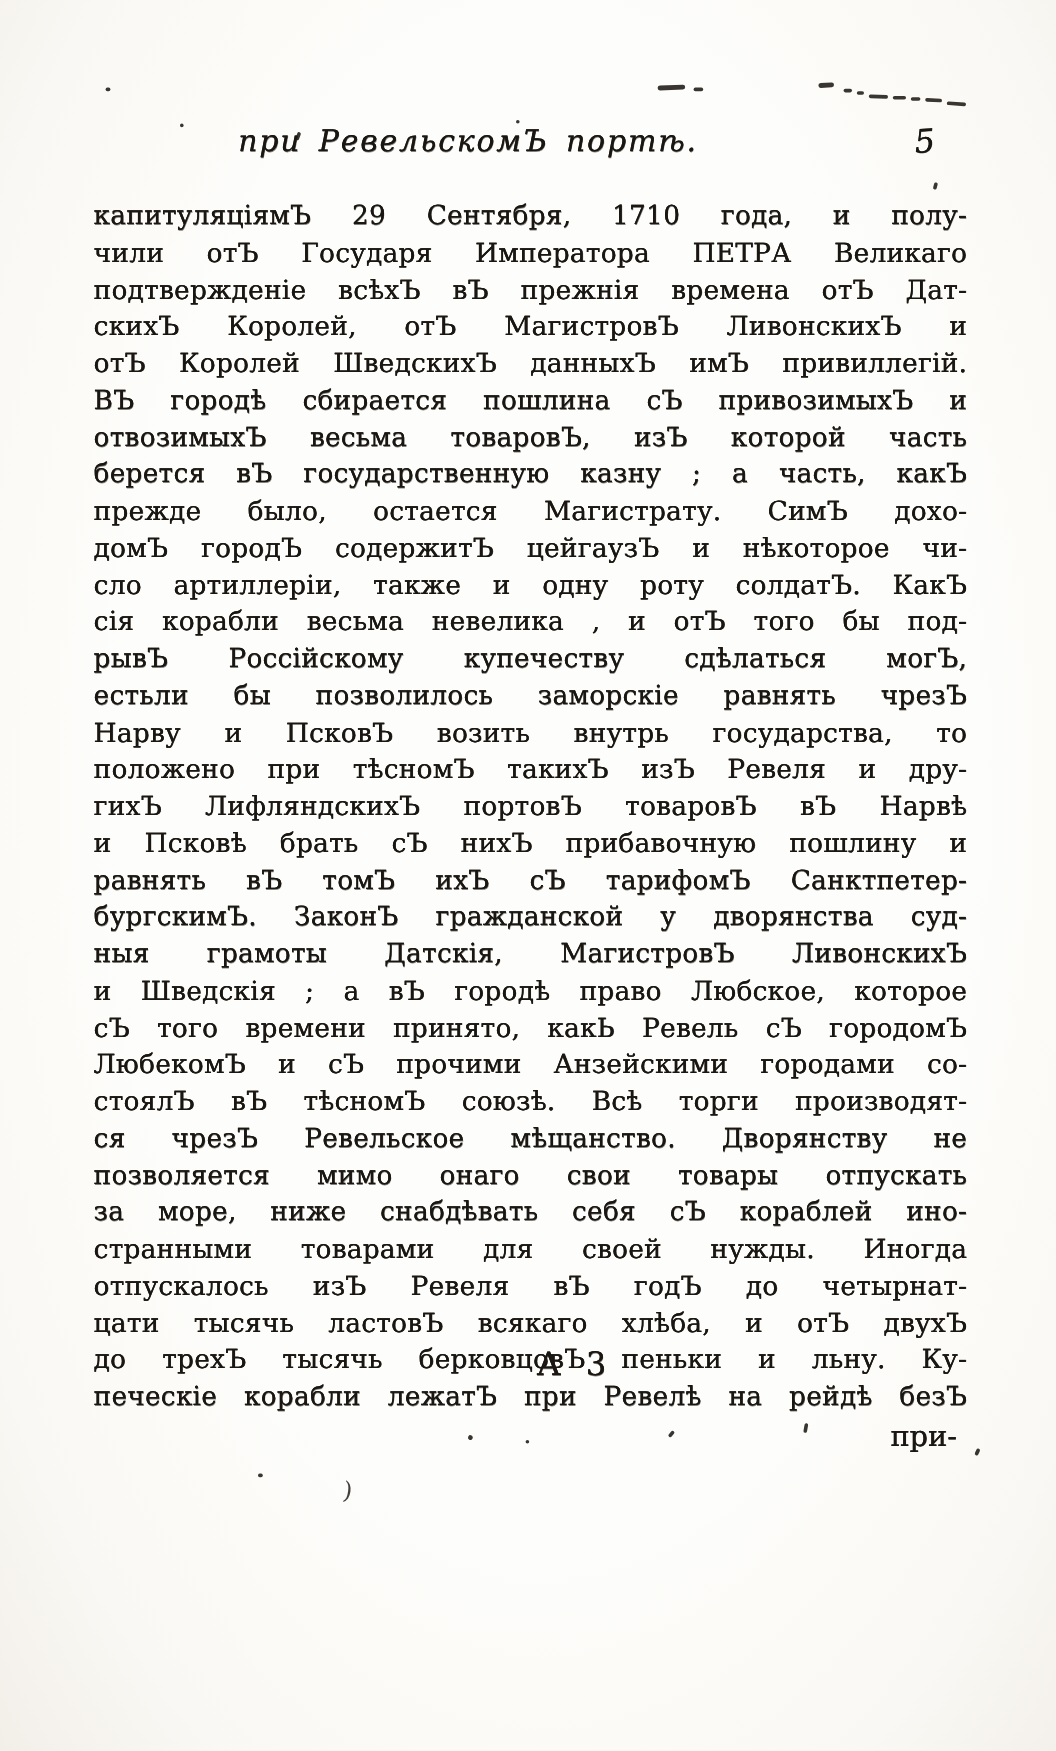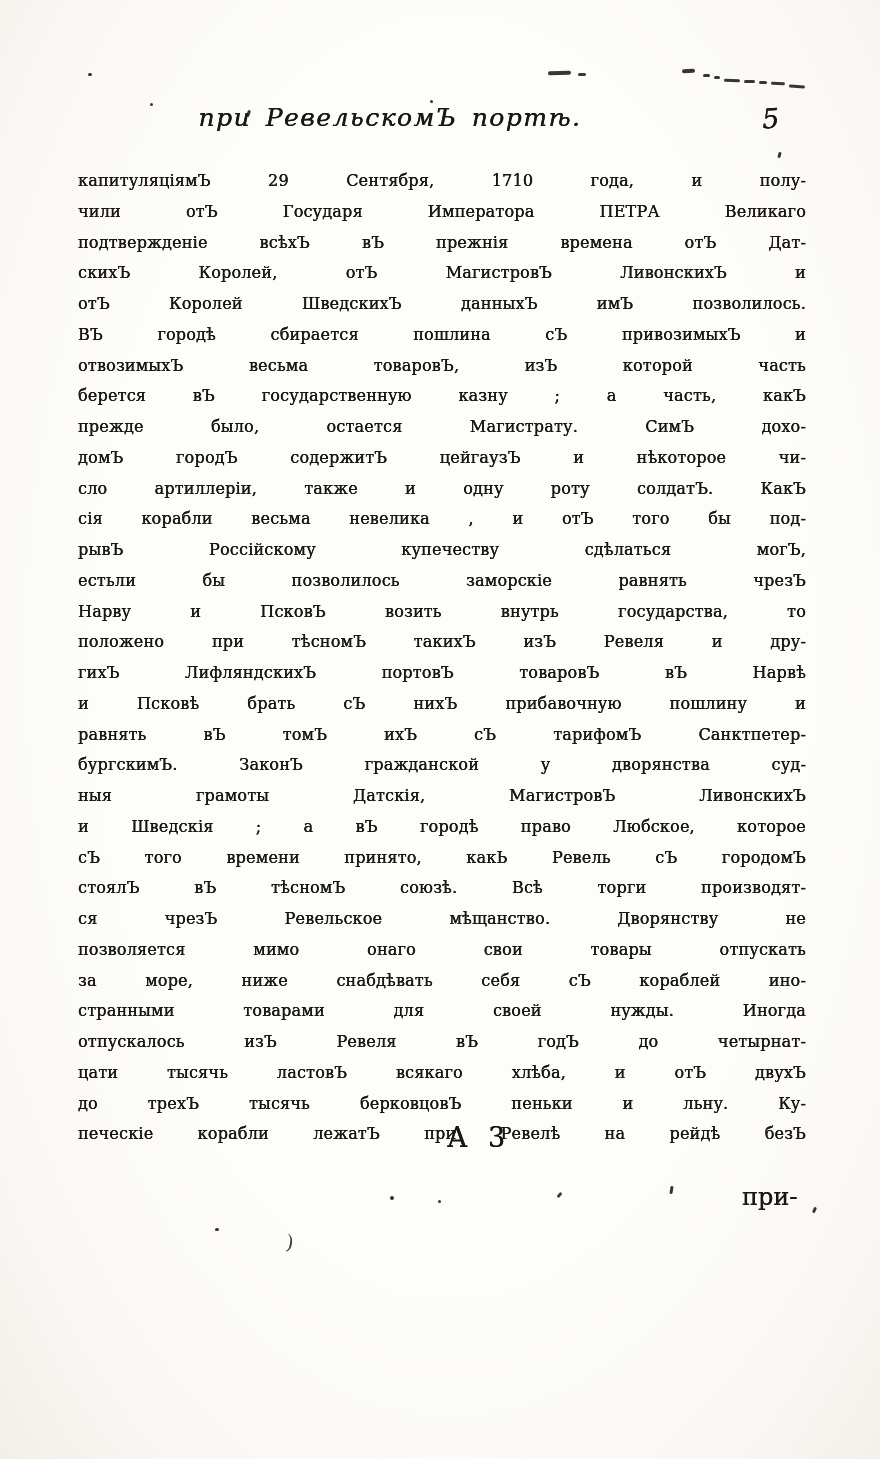--- a/index.html
+++ b/index.html
@@ -41,21 +41,21 @@
     font-style: italic;
     font-size: 27px;
     transform: rotate(-4deg);
   }
   
   .body-text {
     position: absolute;
     top: 166px;
     left: 78px;
     width: 728px;
-    font-size: 16px;
+    font-size: 22px;
     letter-spacing: 0.2px;
   }
   .line {
     height: 30.75px;
     line-height: 30.75px;
     text-align: justify;
     text-align-last: justify;
     text-justify: inter-word;
     white-space: normal;
   }
@@ -110,39 +110,40 @@
   <div class="artifact" style="left:88px;top:73px;width:4px;height:3px;"></div>
 
   <div class="running-head ink">при РевельскомЪ портѣ.</div>
   <div class="page-number ink">5</div>
 
   <div class="body-text ink">
     <div class="line">капитуляціямЪ 29 Сентября, 1710 года, и полу-</div>
     <div class="line">чили отЪ Государя Императора ПЕТРА Великаго</div>
     <div class="line">подтвержденіе всѣхЪ вЪ прежнія времена отЪ Дат-</div>
     <div class="line">скихЪ Королей, отЪ МагистровЪ ЛивонскихЪ и</div>
-    <div class="line">отЪ Королей ШведскихЪ данныхЪ имЪ позволилось.</div>
+    <div class="line">отЪ Королей ШведскихЪ данныхЪ имЪ привиллегій.</div>
     <div class="line">ВЪ городѣ сбирается пошлина сЪ привозимыхЪ и</div>
     <div class="line">отвозимыхЪ весьма товаровЪ, изЪ которой часть</div>
     <div class="line">берется вЪ государственную казну ; а часть, какЪ</div>
     <div class="line">прежде было, остается Магистрату. СимЪ дохо-</div>
     <div class="line">домЪ городЪ содержитЪ цейгаузЪ и нѣкоторое чи-</div>
     <div class="line">сло артиллеріи, также и одну роту солдатЪ. КакЪ</div>
     <div class="line">сія корабли весьма невелика , и отЪ того бы под-</div>
     <div class="line">рывЪ Россійскому купечеству сдѣлаться могЪ,</div>
     <div class="line">естьли бы позволилось заморскіе равнять чрезЪ</div>
     <div class="line">Нарву и ПсковЪ возить внутрь государства, то</div>
     <div class="line">положено при тѣсномЪ такихЪ изЪ Ревеля и дру-</div>
     <div class="line">гихЪ ЛифляндскихЪ портовЪ товаровЪ вЪ Нарвѣ</div>
     <div class="line">и Псковѣ брать сЪ нихЪ прибавочную пошлину и</div>
     <div class="line">равнять вЪ томЪ ихЪ сЪ тарифомЪ Санктпетер-</div>
     <div class="line">бургскимЪ. ЗаконЪ гражданской у дворянства суд-</div>
     <div class="line">ныя грамоты Датскія, МагистровЪ ЛивонскихЪ</div>
     <div class="line">и Шведскія ; а вЪ городѣ право Любское, которое</div>
     <div class="line">сЪ того времени принято, какЬ Ревель сЪ городомЪ</div>
+    <div class="line">ЛюбекомЪ и сЪ прочими Анзейскими городами со-</div>
     <div class="line">стоялЪ вЪ тѣсномЪ союзѣ. Всѣ торги производят-</div>
     <div class="line">ся чрезЪ Ревельское мѣщанство. Дворянству не</div>
     <div class="line">позволяется мимо онаго свои товары отпускать</div>
     <div class="line">за море, ниже снабдѣвать себя сЪ кораблей ино-</div>
     <div class="line">странными товарами для своей нужды. Иногда</div>
     <div class="line">отпускалось изЪ Ревеля вЪ годЪ до четырнат-</div>
     <div class="line">цати тысячь ластовЪ всякаго хлѣба, и отЪ двухЪ</div>
     <div class="line">до трехЪ тысячь берковцовЪ пеньки и льну. Ку-</div>
     <div class="line">печескіе корабли лежатЪ при Ревелѣ на рейдѣ безЪ</div>
   </div>

